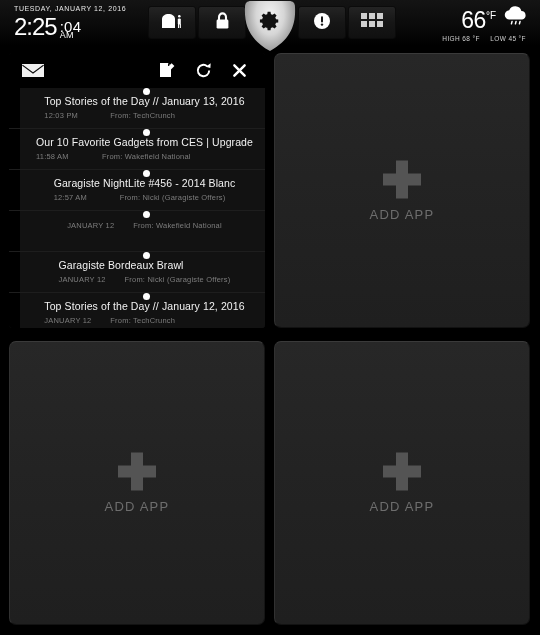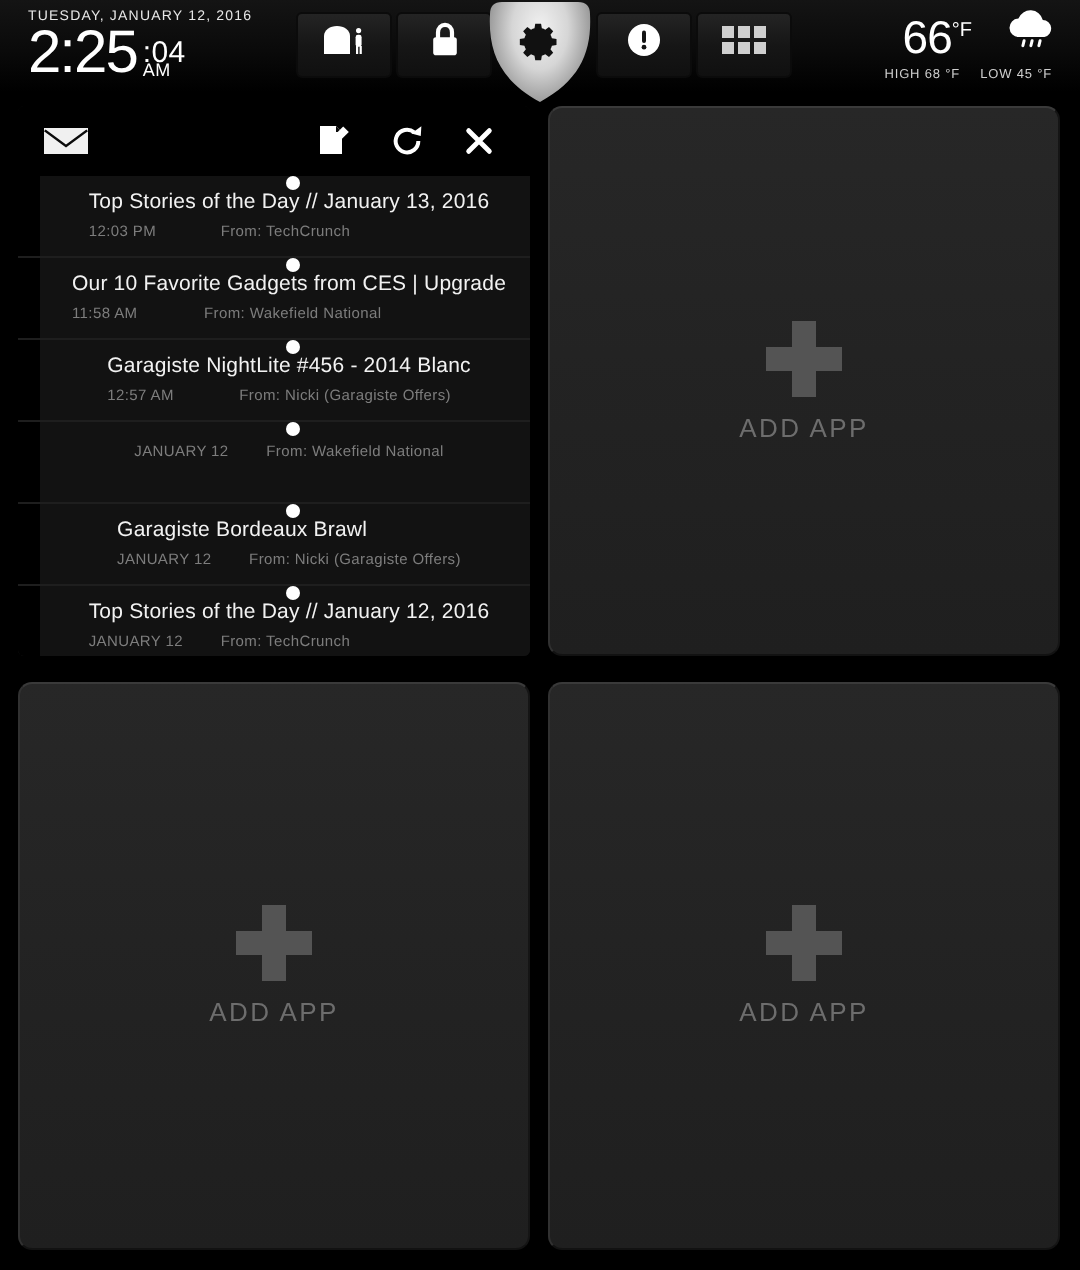--- a/index.html
+++ b/index.html
@@ -16,21 +16,21 @@
     position: absolute; left: 0; top: 0; width: 540px; height: 47px;
     background: linear-gradient(to bottom, #141414 0%, #0a0a0a 55%, #000 100%);
     border-bottom: 1px solid #000;
   }
   .clock { position: absolute; left: 14px; top: 5px; color: #fff; }
   .clock-date {
     font-size: 7px; letter-spacing: .6px; color: #e8e8e8;
     white-space: nowrap;
   }
   .clock-row { display: flex; align-items: flex-end; margin-top: 1px; }
-  .clock-time { font-size: 30px; line-height: 27px; font-weight: 400; letter-spacing: -1px; }
+  .clock-time { font-size: 24px; line-height: 27px; font-weight: 400; letter-spacing: -1px; }
   .clock-small { margin-left: 3px; margin-bottom: 1px; line-height: 8px; }
   .clock-sec { font-size: 15px; display: block; letter-spacing: .2px; }
   .clock-ampm { font-size: 9px; display: block; letter-spacing: .2px; }
 
   
   .nav {
     position: absolute; left: 148px; top: 6px;
     display: flex; gap: 2px; align-items: flex-start;
   }
   .nav-btn {
@@ -46,21 +46,21 @@
     position: absolute; left: 244px; top: 0px;
     width: 52px; height: 52px;
     display: flex; align-items: center; justify-content: center;
     background: radial-gradient(ellipse at 50% 28%, #f2f2f2 0%, #d6d6d6 38%, #9a9a9a 70%, #3a3a3a 96%);
     -webkit-clip-path: path("M26 51 C 6 40, 0 26, 1 7 C 1 3, 3 1, 7 1 L 45 1 C 49 1, 51 3, 51 7 C 52 26, 46 40, 26 51 Z");
     clip-path: path("M26 51 C 6 40, 0 26, 1 7 C 1 3, 3 1, 7 1 L 45 1 C 49 1, 51 3, 51 7 C 52 26, 46 40, 26 51 Z");
   }
   .shield-inner { margin-top: -6px; }
 
   .weather { position: absolute; right: 10px; top: 4px; text-align: center; color: #fff; }
-  .weather-top { display: flex; align-items: center; gap: 16px; justify-content: flex-end; }
+  .weather-top { display: flex; align-items: center; gap: 6px; justify-content: flex-end; }
   .weather-temp { font-size: 23px; line-height: 23px; letter-spacing: -.5px; }
   .weather-temp sup { font-size: 10px; vertical-align: super; letter-spacing: 0; }
   .weather-hl { font-size: 6.5px; letter-spacing: .4px; color: #cfcfcf; margin-top: 3px; white-space: nowrap; }
   .weather-hl span { margin: 0 4px; }
 
   
   .tile {
     position: absolute;
     background: linear-gradient(to bottom, #272727 0%, #232323 45%, #1f1f1f 100%);
     border-radius: 7px;

